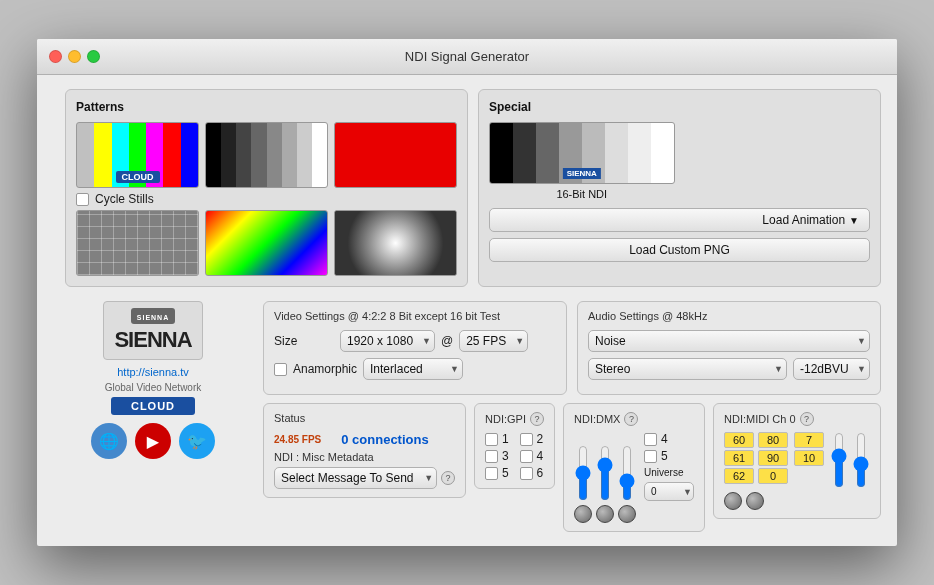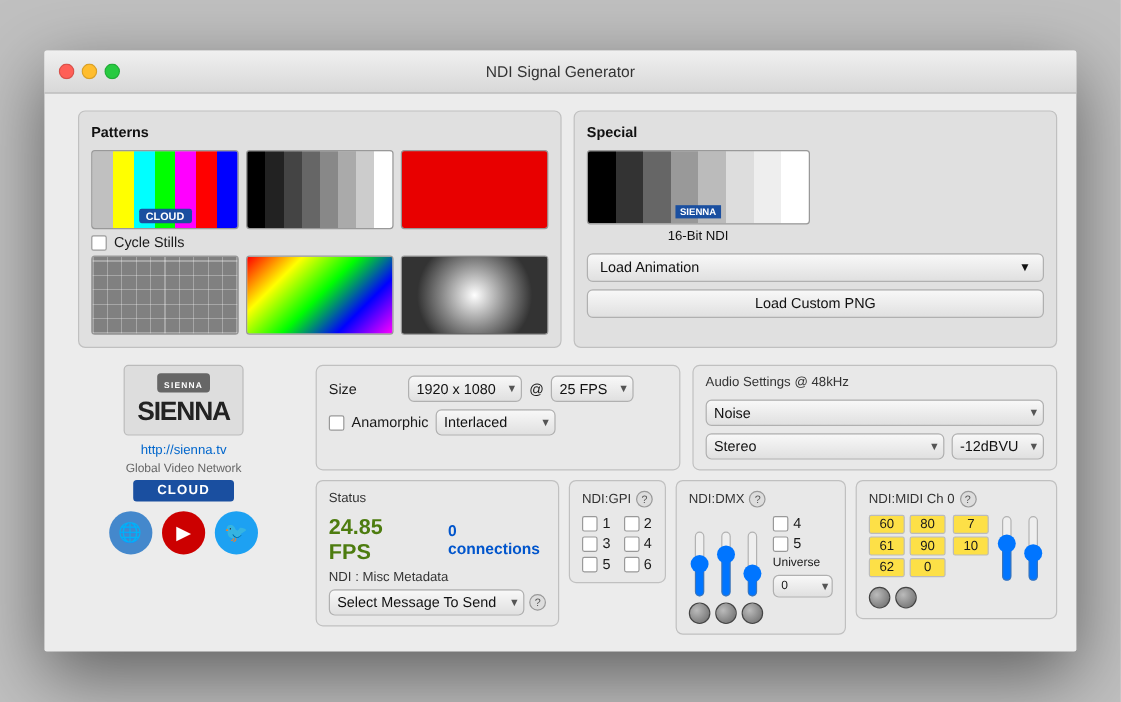--- a/index.html
+++ b/index.html
@@ -260,21 +260,21 @@
     .select-arrow {
       position: absolute;
       right: 4px;
       font-size: 9px;
       color: #555;
       pointer-events: none;
     }
     .load-anim-btn {
       width: 100%;
       display: flex;
-      justify-content: space-between;
+      justify-content: flex-end;
       align-items: center;
       padding: 4px 10px;
     }
     .load-png-btn {
       width: 100%;
       justify-content: center;
       padding: 4px 10px;
     }
     
     .sienna-panel {
@@ -377,23 +377,23 @@
       font-size: 12px;
       min-width: 60px;
     }
     .status-row {
       display: flex;
       align-items: center;
       gap: 20px;
       margin-bottom: 4px;
     }
     .fps-value {
-      color: #4d7c0f;
+      color: #c2410c;
       font-weight: bold;
-      font-size: 18px;
+      font-size: 10px;
     }
     .conn-value {
       color: #0055cc;
       font-weight: bold;
       font-size: 13px;
     }
     .ndi-meta {
       font-size: 11px;
       color: #333;
       margin-bottom: 4px;
@@ -567,20 +567,21 @@
         <div class="social-icon social-youtube">▶</div>
         <div class="social-icon social-twitter">🐦</div>
       </div>
     </div>
 
     <div style="display: flex; flex-direction: column; gap: 8px;">
 
       <div style="display: grid; grid-template-columns: 1fr 1fr; gap: 10px;">
 
         <div class="settings-panel">
+          <div class="settings-title">Video Settings @ 4:2:2 8 Bit except 16 bit Test</div>
           <div class="settings-row">
             <span class="settings-label">Size</span>
             <div class="select-wrapper">
               <select class="mac-select">
                 <option>1920 x 1080</option>
               </select>
               <span class="select-arrow">▼</span>
             </div>
             <span style="font-size:12px;">@</span>
             <div class="select-wrapper">

